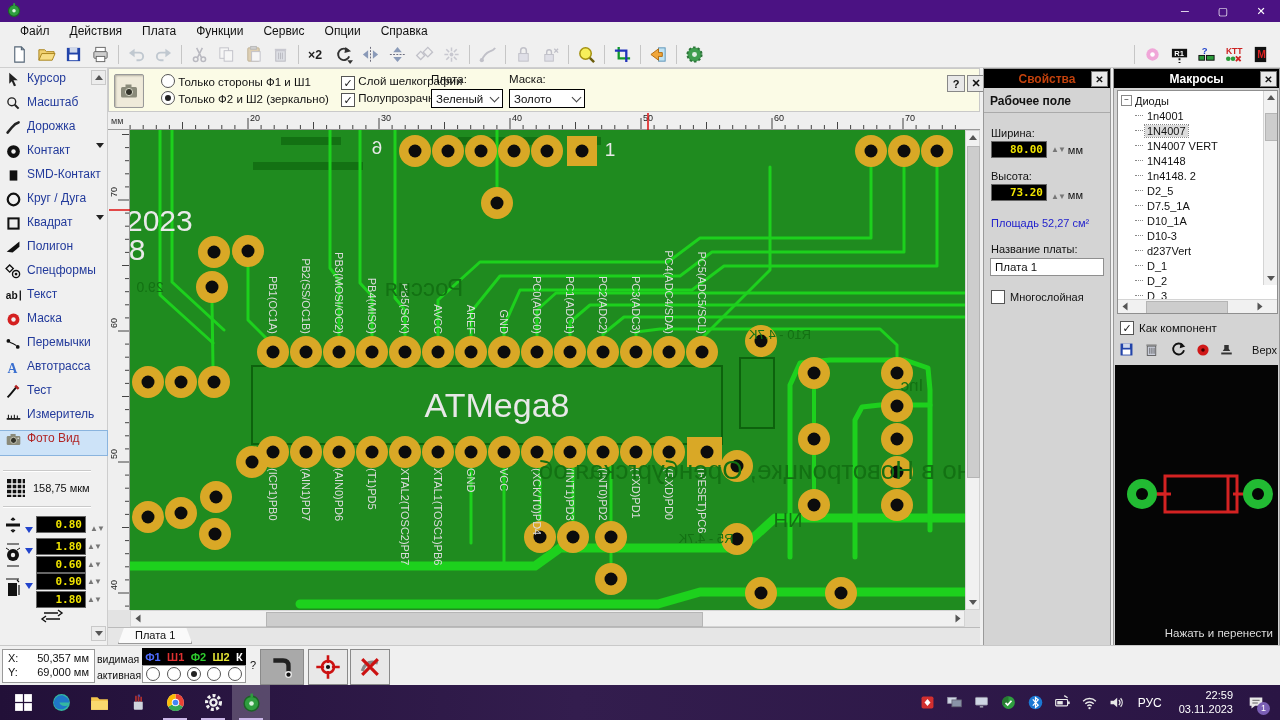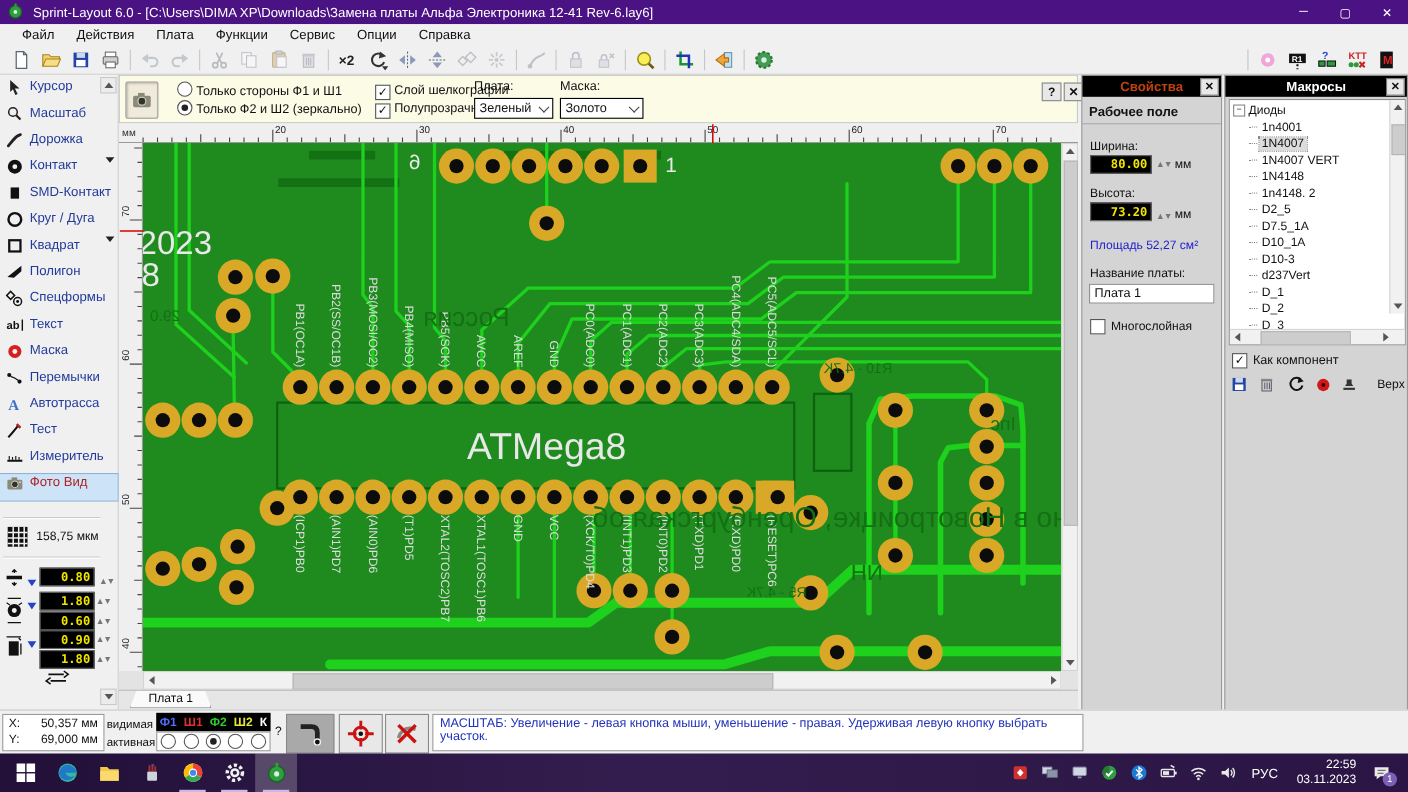--- a/index.html
+++ b/index.html
@@ -86,21 +86,20 @@
 <body>
 
 <div class="abs titlebar">
   <span class="icon18">
       <svg viewBox="0 0 20 20" width="16" height="16">
         <circle cx="10" cy="11" r="7" fill="#2f9e3f" stroke="#1c6326" stroke-width="1.4"></circle>
         <rect x="9" y="1.5" width="2.4" height="3.5" fill="#2f9e3f"></rect>
         <circle cx="10" cy="11" r="2.2" fill="#d9f2de"></circle>
       </svg>
     </span>
-  <span class="ttl">Sprint-Layout 6.0 - [C:\Users\DIMA XP\Downloads\Замена платы Альфа Электроника 12-41 Rev-6.lay6]</span>
   <div class="winbtns">
     <div class="winbtn">─</div>
     <div class="winbtn">▢</div>
     <div class="winbtn">✕</div>
   </div>
 </div>
 
 <div class="abs menubar">
     <div class="menu-item">Файл</div>
     <div class="menu-item">Действия</div>
@@ -1071,20 +1070,36 @@
         </svg>
       </span>
     <span style="display:flex;align-items:center;gap:18px">
         <svg width="15" height="15" viewBox="0 0 20 20">
           <path d="M7 4 h6 v5 l2 3 h-10 l2 -3 z" fill="#333"></path>
           <rect x="3" y="14" width="14" height="2.6" fill="#333"></rect>
         </svg>
         <span style="font-size:11px">Верх</span>
       </span>
   </div>
+  <div style="position:absolute;left:1px;top:296px;width:163px;height:281px;background:#050505">
+    <svg width="163" height="281" viewBox="0 0 163 281">
+      <line x1="42" y1="221" x2="50" y2="221" stroke="#d42222" stroke-width="3" transform="translate(0,-92)"></line>
+      <g>
+        <line x1="35" y1="129" x2="56" y2="129" stroke="#d42222" stroke-width="3"></line>
+        <line x1="118" y1="129" x2="146" y2="129" stroke="#d42222" stroke-width="3"></line>
+        <rect x="50" y="111" width="72" height="36" fill="none" stroke="#d42222" stroke-width="3"></rect>
+        <line x1="113" y1="111" x2="113" y2="147" stroke="#d42222" stroke-width="3"></line>
+        <circle cx="27" cy="129" r="15" fill="#22bb33"></circle>
+          <circle cx="27" cy="129" r="6" fill="#050505"></circle>
+        <circle cx="143" cy="129" r="15" fill="#22bb33"></circle>
+          <circle cx="143" cy="129" r="6" fill="#050505"></circle>
+      </g>
+      <text x="158" y="272" text-anchor="end" font-size="11.5" fill="#dddddd" font-family="Liberation Sans,sans-serif" id="macro-hint">Нажать и перенести</text>
+    </svg>
+  </div>
 </div>
 
 <div class="abs bottombar">
   <div class="abs inset" style="left:2px;top:3px;width:93px;height:34px;padding:2px 5px;font-size:11px">
     <div style="display:flex">
         <span>X:</span>
         <span style="margin-left:auto">50,357 мм</span>
       </div>
     <div style="display:flex;margin-top:2px">
         <span>Y:</span>
@@ -1119,23 +1134,20 @@
         <circle cx="10" cy="10" r="4.6" fill="none" stroke="#c11" stroke-width="2"></circle>
         <path d="M10 1 v6 M10 13 v6 M1 10 h6 M13 10 h6" stroke="#c11" stroke-width="2"></path>
         <circle cx="10" cy="10" r="1.6" fill="#111"></circle>
       </svg>
   </div>
   <div class="abs gbtn" style="left:350px;top:3px;width:38px;height:34px;background:#e8e8e8">
     <svg width="26" height="26" viewBox="0 0 20 20">
         <path d="M4 13 Q7 4 16 7" fill="none" stroke="#888" stroke-width="2.4"></path>
         <path d="M4 4 L16 16 M16 4 L4 16" stroke="#c11" stroke-width="2.4"></path>
       </svg>
-  </div>
-  <div class="abs inset" style="left:393px;top:3px;width:592px;height:34px">
-    <div class="statustext">МАСШТАБ: Увеличение - левая кнопка мыши, уменьшение - правая. Удерживая левую кнопку выбрать участок.</div>
   </div>
 </div>
 
 <div class="abs taskbar">
   <div id="taskapps" style="display:flex;padding-left:4px">
       <div class="tk">
         <svg viewBox="0 0 20 20" width="21" height="21">
           <rect x="2" y="2" width="7.4" height="7.4" fill="#fff"></rect>
           <rect x="10.6" y="2" width="7.4" height="7.4" fill="#fff"></rect>
           <rect x="2" y="10.6" width="7.4" height="7.4" fill="#fff"></rect>

